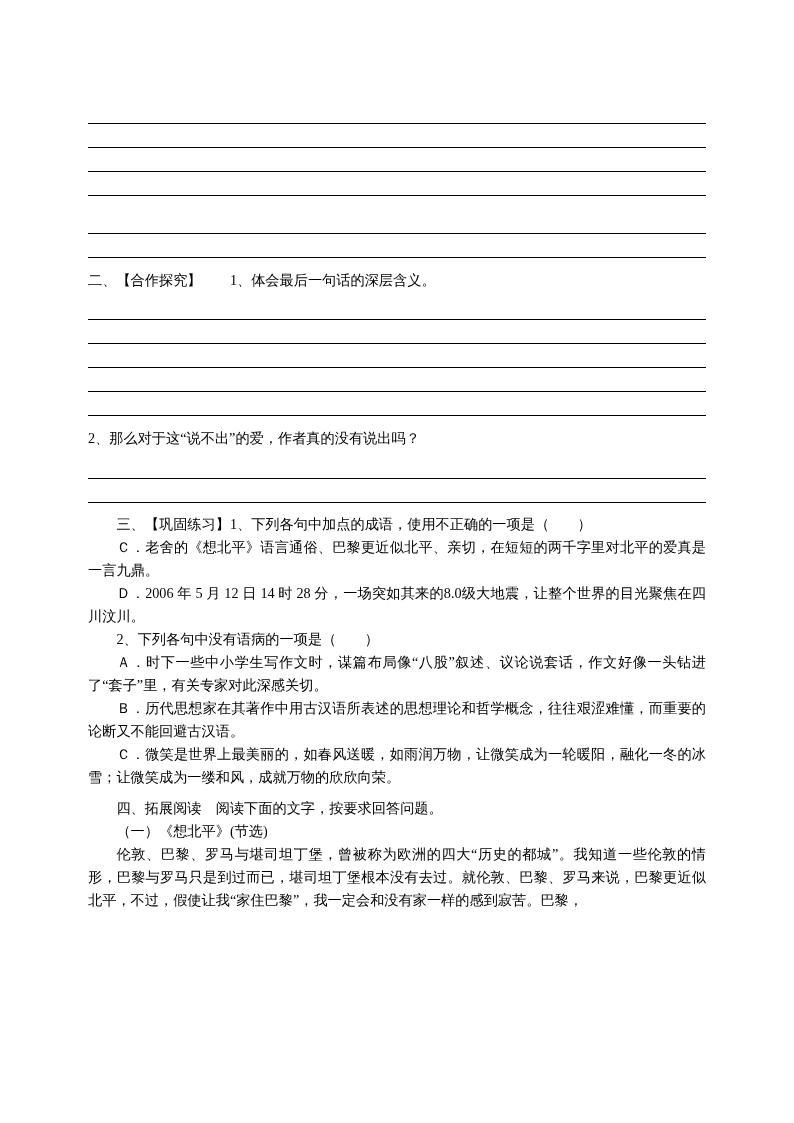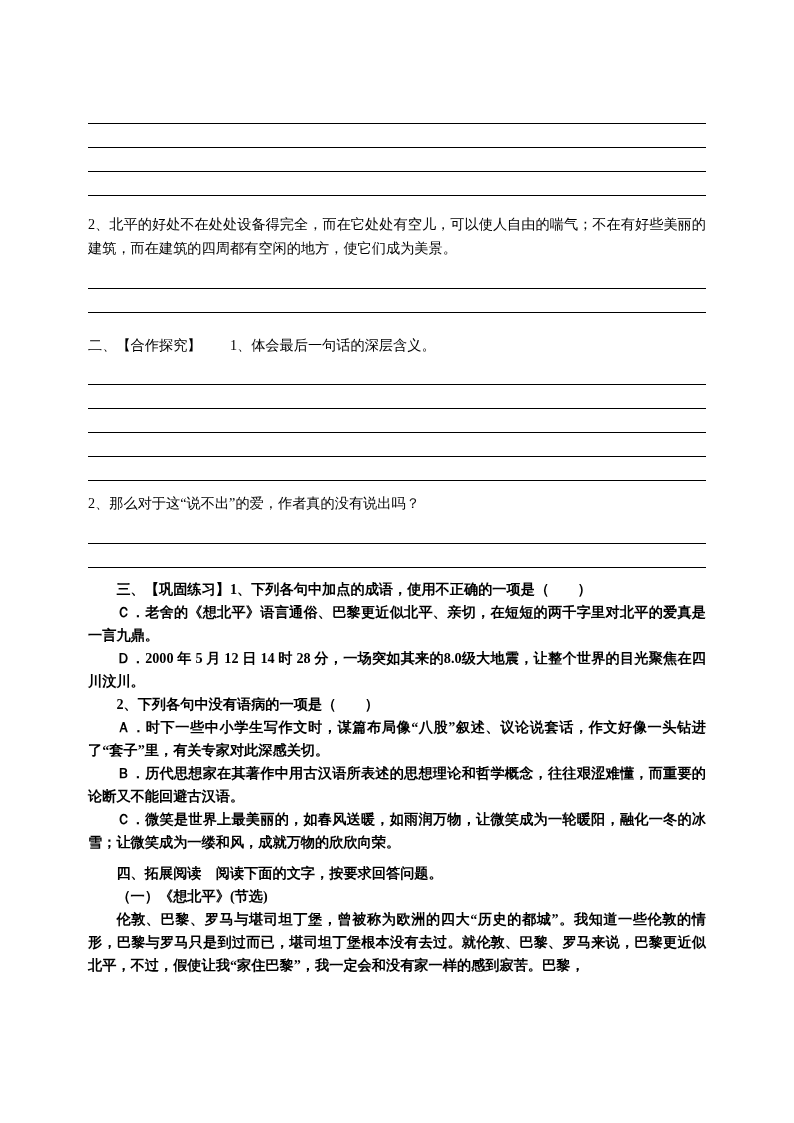--- a/index.html
+++ b/index.html
@@ -33,44 +33,42 @@
     border-bottom: 1px solid #000;
   }
   p {
     margin: 0;
     text-align: justify;
     text-justify: inter-ideograph;
   }
   .q-block {
     margin: 6px 0 0 0;
   }
-  .indent2 { text-indent: 2em; font-weight: bold; }
+  .indent2 { text-indent: 2em; }
   .tight { line-height: 1.62; }
   .section-head {
-    margin-top: 10px;
   }
   .spacer-sm { height: 8px; }
   .spacer-xs { height: 4px; }
 </style>
 </head>
 <body>
 
 <div class="page">
   <div class="doc">
 
     <div class="rule-group">
       <div class="rule"></div>
       <div class="rule"></div>
       <div class="rule"></div>
       <div class="rule"></div>
     </div>
 
     <div class="spacer-xs"></div>
 
-    <p class="q-block">2、北平的好处不在处处设备得完全，而在它处处有空儿，可以使人自由的喘气；不在有好些美丽的建筑，而在建筑的四周都有空闲的地方，使它们成为美景。</p>
 
     <div class="rule-group">
       <div class="rule"></div>
       <div class="rule"></div>
     </div>
 
     <div class="spacer-xs"></div>
 
     <p class="section-head">二、【合作探究】　　1、体会最后一句话的深层含义。</p>
 
@@ -88,21 +86,21 @@
 
     <div class="rule-group">
       <div class="rule"></div>
       <div class="rule"></div>
     </div>
 
     <div class="spacer-xs"></div>
 
     <p class="indent2 tight">三、【巩固练习】1、下列各句中加点的成语，使用不正确的一项是（　　）</p>
     <p class="indent2 tight">Ｃ．老舍的《想北平》语言通俗、巴黎更近似北平、亲切，在短短的两千字里对北平的爱真是一言九鼎。</p>
-    <p class="indent2 tight">Ｄ．2000 年 5 月 12 日 14 时 28 分，一场突如其来的8.0级大地震，让整个世界的目光聚焦在四川汶川。</p>
+    <p class="indent2 tight">Ｄ．2006 年 5 月 12 日 14 时 28 分，一场突如其来的8.0级大地震，让整个世界的目光聚焦在四川汶川。</p>
     <p class="indent2 tight">2、下列各句中没有语病的一项是（　　）</p>
     <p class="indent2 tight">Ａ．时下一些中小学生写作文时，谋篇布局像“八股”叙述、议论说套话，作文好像一头钻进了“套子”里，有关专家对此深感关切。</p>
     <p class="indent2 tight">Ｂ．历代思想家在其著作中用古汉语所表述的思想理论和哲学概念，往往艰涩难懂，而重要的论断又不能回避古汉语。</p>
     <p class="indent2 tight">Ｃ．微笑是世界上最美丽的，如春风送暖，如雨润万物，让微笑成为一轮暖阳，融化一冬的冰雪；让微笑成为一缕和风，成就万物的欣欣向荣。</p>
 
     <div class="spacer-sm"></div>
 
     <p class="indent2 tight">四、拓展阅读　阅读下面的文字，按要求回答问题。</p>
     <p class="indent2 tight">（一）《想北平》(节选)</p>
     <p class="indent2 tight">伦敦、巴黎、罗马与堪司坦丁堡，曾被称为欧洲的四大“历史的都城”。我知道一些伦敦的情形，巴黎与罗马只是到过而已，堪司坦丁堡根本没有去过。就伦敦、巴黎、罗马来说，巴黎更近似北平，不过，假使让我“家住巴黎”，我一定会和没有家一样的感到寂苦。巴黎，</p>

